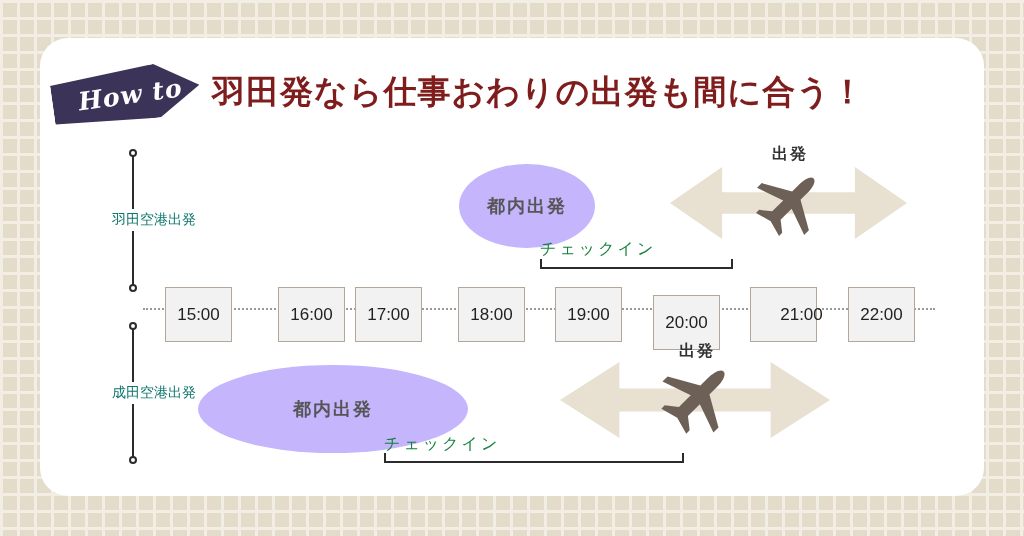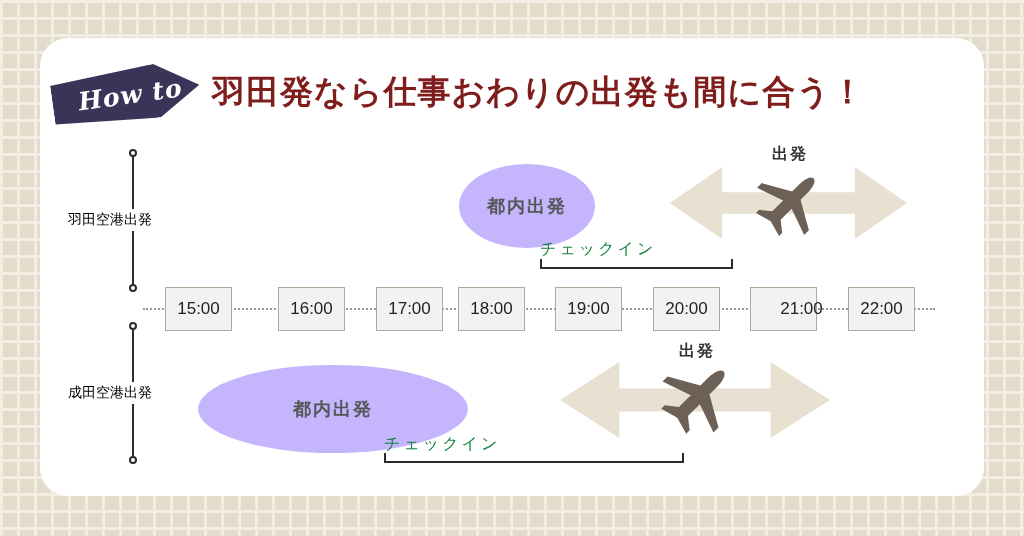--- a/index.html
+++ b/index.html
@@ -40,31 +40,31 @@
     white-space:nowrap;
   }
 
   
   .rail-line{ width:2px; background:#2b2b2b; left:132px; }
   .rail-dot{
     width:8px; height:8px; border:2px solid #2b2b2b; border-radius:50%;
     background:#ffffff; left:129px;
   }
   .rail-label{
-    left:68px; width:128px; text-align:left;
-    background:#ffffff; color:#000000; font-size:14px; padding:2px 0;
+    left:68px; width:128px; text-align:right;
+    background:#ffffff; color:#0f766e; font-size:14px; padding:2px 0;
   }
 
   
   .track{
     left:143px; top:308px; width:792px; height:0;
     border-top:2px dotted #999999;
   }
   .tbox{
-    top:287px; width:67px; height:44px;
+    top:287px; width:67px; height:55px;
     background:#f2f2f2; border:1.5px solid #b3a79a;
     display:flex; align-items:center; justify-content:center;
     font-size:17px; color:#222222;
   }
 
   
   .bubble{
     background:#c4b5fd; border-radius:50%;
     display:flex; align-items:center; justify-content:center;
     color:#555555; font-size:18px; font-weight:bold; letter-spacing:2px;
@@ -103,24 +103,24 @@
 <div class="rail-label abs" style="top:209px;">羽田空港出発</div>
 
 <div class="rail-line abs" style="top:326px; height:134px;"></div>
 <div class="rail-dot abs" style="top:322px;"></div>
 <div class="rail-dot abs" style="top:456px;"></div>
 <div class="rail-label abs" style="top:382px;">成田空港出発</div>
 
 <div class="track abs"></div>
 <div class="tbox abs" style="left:165px;">15:00</div>
 <div class="tbox abs" style="left:278px;">16:00</div>
-<div class="tbox abs" style="left:376px;">17:00</div>
+<div class="tbox abs" style="left:355px;">17:00</div>
 <div class="tbox abs" style="left:458px;">18:00</div>
 <div class="tbox abs" style="left:555px;">19:00</div>
-<div class="tbox abs" style="left:653px;">20:00</div>
+<div class="tbox abs" style="left:653px;margin-top:8px;">20:00</div>
 <div class="tbox abs" style="left:750px;padding-left:36px;">21:00</div>
 <div class="tbox abs" style="left:848px;">22:00</div>
 
 <div class="bubble abs" style="left:459px; top:164px; width:136px; height:84px;">都内出発</div>
 
 <div class="checkin-label abs" style="left:540px; top:239px; width:193px;">チェックイン</div>
 <div class="bracket abs" style="left:540px; top:259px; width:193px;"></div>
 
 <div class="departure-label abs" style="left:740px; top:144px; width:100px;">出発</div>
 <div class="dbl-arrow abs" style="left:670px; top:167px; width:237px; height:72px;"></div>

